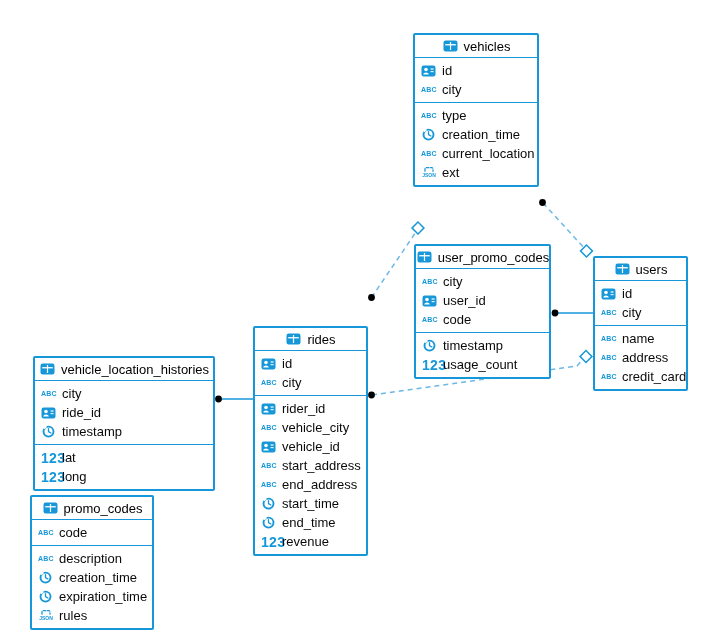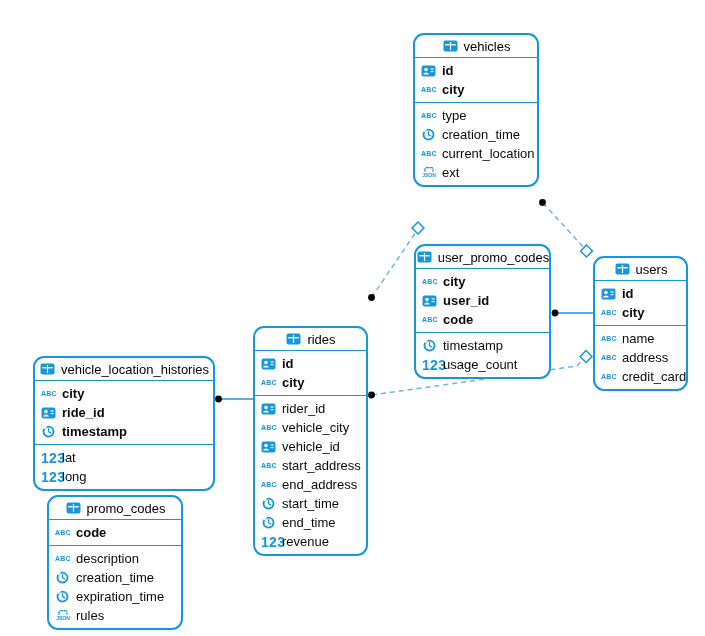--- a/index.html
+++ b/index.html
@@ -9,21 +9,21 @@
     font-family:"Liberation Sans", sans-serif;
     position:relative;
   }
   .canvas{position:absolute;inset:0;}
   #connectors{position:absolute;left:0;top:0;width:705px;height:636px;z-index:1;}
   #tables{position:absolute;left:0;top:0;width:705px;height:636px;z-index:2;}
   .er-table{
     position:absolute;
     background:#fff;
     border:2px solid var(--accent);
-    border-radius:11px;
+    border-radius:2px;
     box-sizing:border-box;
   }
   .thead{
     height:22px;
     display:flex;align-items:center;justify-content:center;gap:5px;
     font-size:13px;font-weight:500;color:#000;
     padding:0 3px;white-space:nowrap;
   }
   .section{border-top:1px solid var(--accent);padding:3px 0;}
   .row{
@@ -32,21 +32,21 @@
   }
   .icon{
     width:17px;flex:0 0 17px;display:flex;align-items:center;justify-content:center;
   }
   .icon.txt{
     font-size:7px;font-weight:700;color:var(--accent);letter-spacing:.2px;
     line-height:1;justify-content:flex-start;padding-left:1px;box-sizing:border-box;
   }
   .icon.num{font-size:14px;font-weight:600;letter-spacing:.3px;}
   .label{font-size:13px;color:#0a0a0a;}
-  .pk .label{font-weight:700;}
+  .pk .label{font-weight:400;}
 </style>
 </head>
 <body style="--accent: #1697d9;">
 
 <div class="canvas">
   <svg id="connectors" viewBox="0 0 705 636">
       <polyline points="371.5,297.5 418,229" fill="none" stroke="#6cb8e6" stroke-width="1.5" stroke-dasharray="5 4"></polyline>
       <polyline points="543,203 586,250" fill="none" stroke="#6cb8e6" stroke-width="1.5" stroke-dasharray="5 4"></polyline>
       <polyline points="372,395 577,366 585,357" fill="none" stroke="#6cb8e6" stroke-width="1.5" stroke-dasharray="5 4"></polyline>
       <polyline points="555,313 593,313" fill="none" stroke="#1697d9" stroke-width="1.5"></polyline>
@@ -349,21 +349,21 @@
           <div class="row">
             <span class="icon txt num">123</span>
             <span class="label">lat</span>
           </div>
           <div class="row">
             <span class="icon txt num">123</span>
             <span class="label">long</span>
           </div>
         </div>
       </div>
-      <div class="er-table" style="left: 47px; top: 495px; width: 136px;">
+      <div class="er-table" style="left: 30px; top: 495px; width: 124px;">
         <div class="thead">
           <span class="icon">
             <svg width="15" height="12" viewBox="0 0 15 12">
               <rect x="0.5" y="0.5" width="14" height="11" rx="2.2" fill="#1697d9"></rect>
               <rect x="2.2" y="4.1" width="10.6" height="1.3" fill="#fff"></rect>
               <rect x="6.9" y="2" width="1.2" height="8" fill="#fff"></rect>
             </svg>
           </span>
           <span>promo_codes</span>
         </div>

